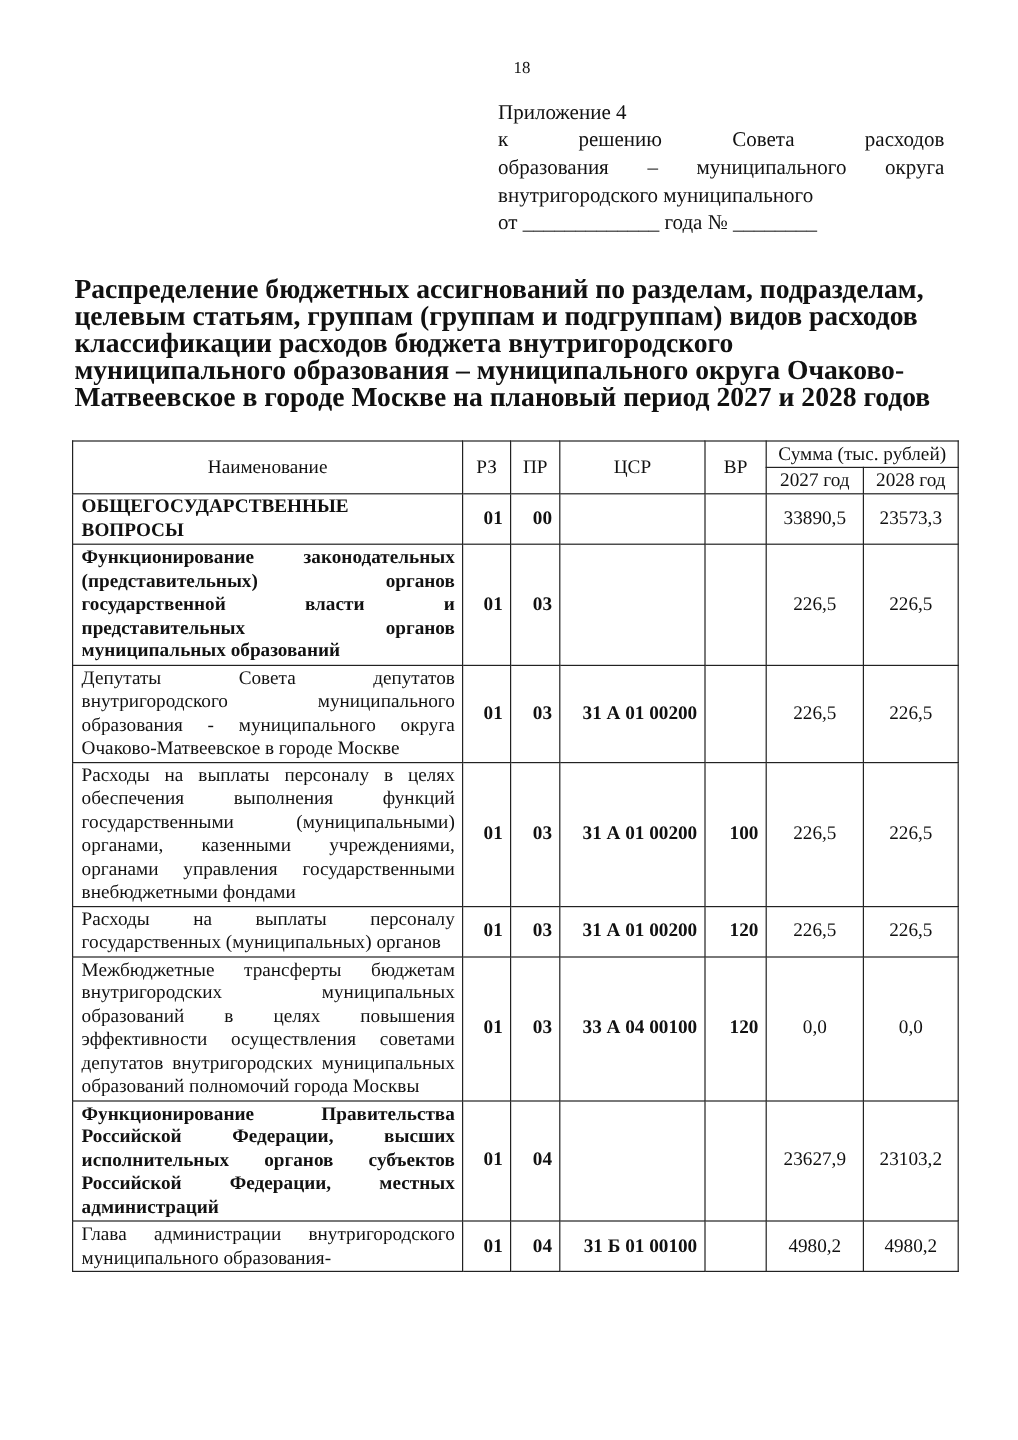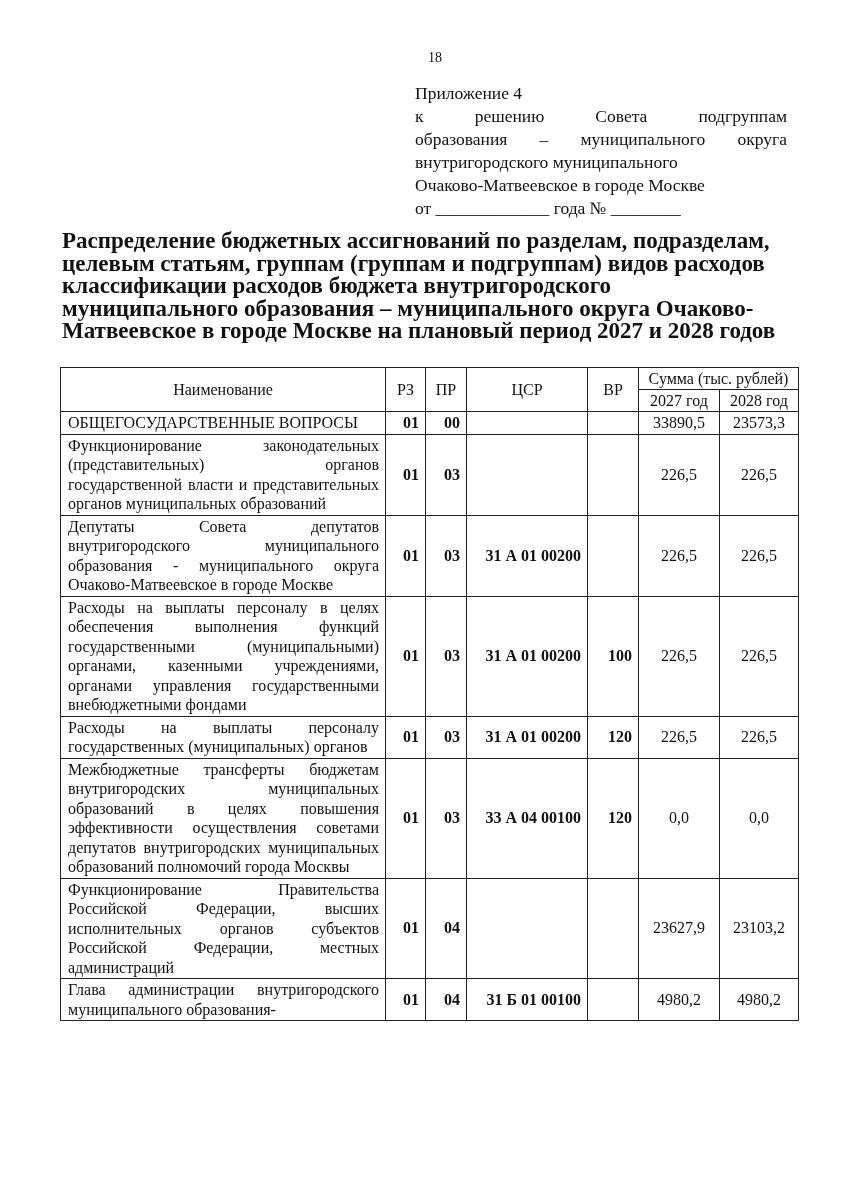--- a/index.html
+++ b/index.html
@@ -65,41 +65,40 @@
       text-align: center;
       line-height: 19px;
     }
     table.budget td.name {
       text-align: justify;
       text-align-last: left;
       line-height: 19.5px;
       padding: 1px 6px 1px 7px;
     }
     table.budget td.name.bold {
-      font-weight: normal;
+      font-weight: bold;
     }
     table.budget td.code {
       text-align: right;
       font-weight: bold;
     }
     table.budget td.sum {
       text-align: center;
     }
   </style>
 </head>
 <body>
 
 <div class="page-number">18</div>
 
 <div class="appendix">
   <span class="line">Приложение 4</span>
-  <span class="line justify">к решению Совета подгруппам</span>
+  <span class="line justify">к решению Совета расходов</span>
   <span class="line justify">образования – муниципального округа</span>
   <span class="line">внутригородского муниципального</span>
-  <span class="line">Очаково-Матвеевское в городе Москве</span>
   <span class="line">от _____________ года № ________</span>
 </div>
 
 <div class="doc-title">Распределение бюджетных ассигнований по разделам, подразделам, целевым статьям, группам (группам и подгруппам) видов расходов классификации расходов бюджета внутригородского муниципального образования – муниципального округа Очаково-Матвеевское в городе Москве на плановый период 2027 и 2028 годов</div>
 
 <table class="budget">
   <colgroup>
     <col style="width:325px">
     <col style="width:40px">
     <col style="width:41px">

